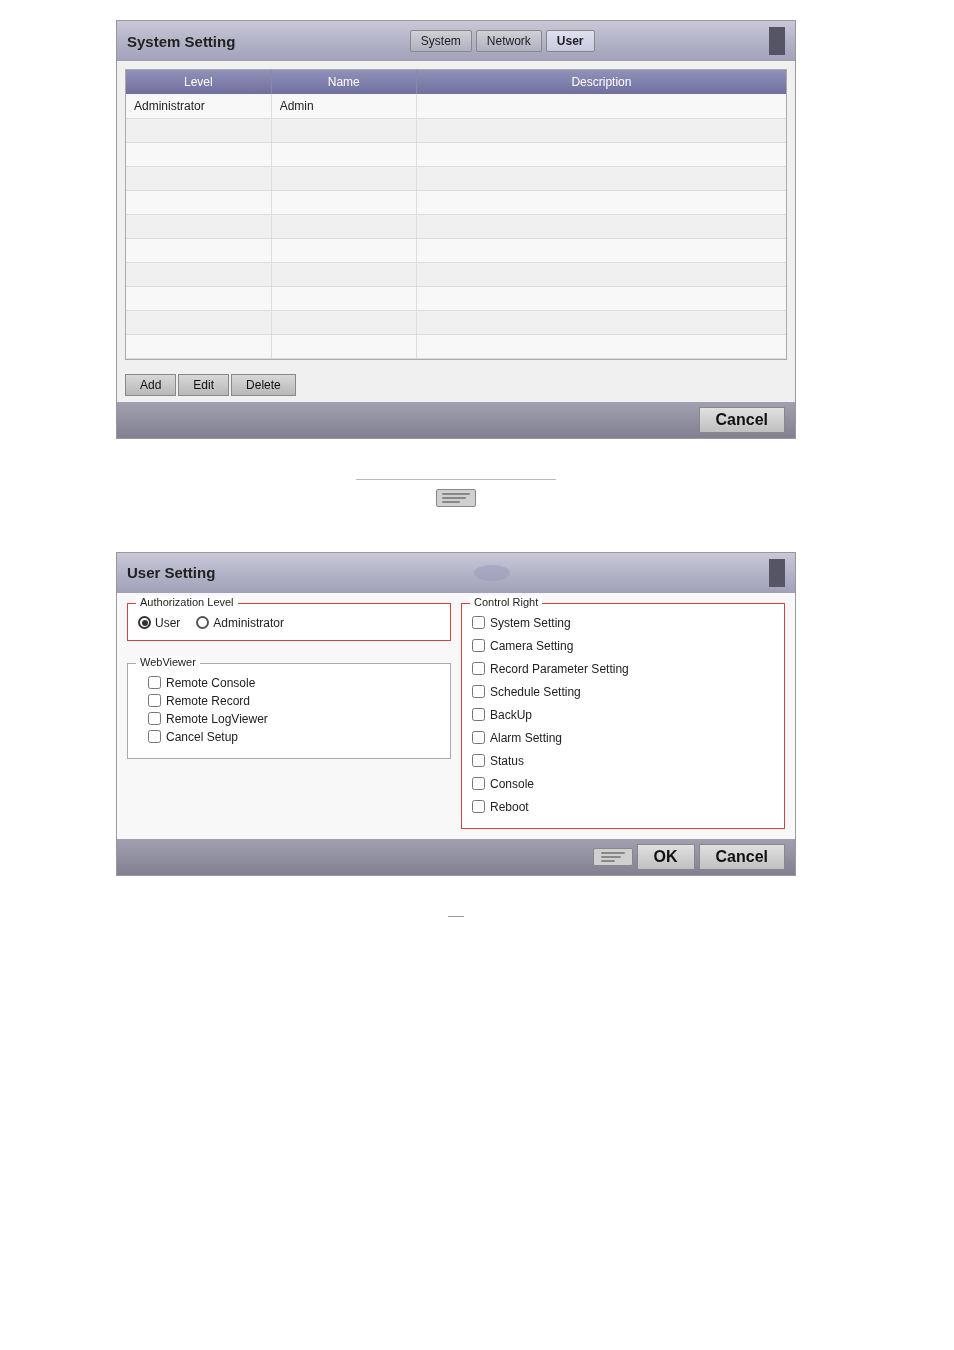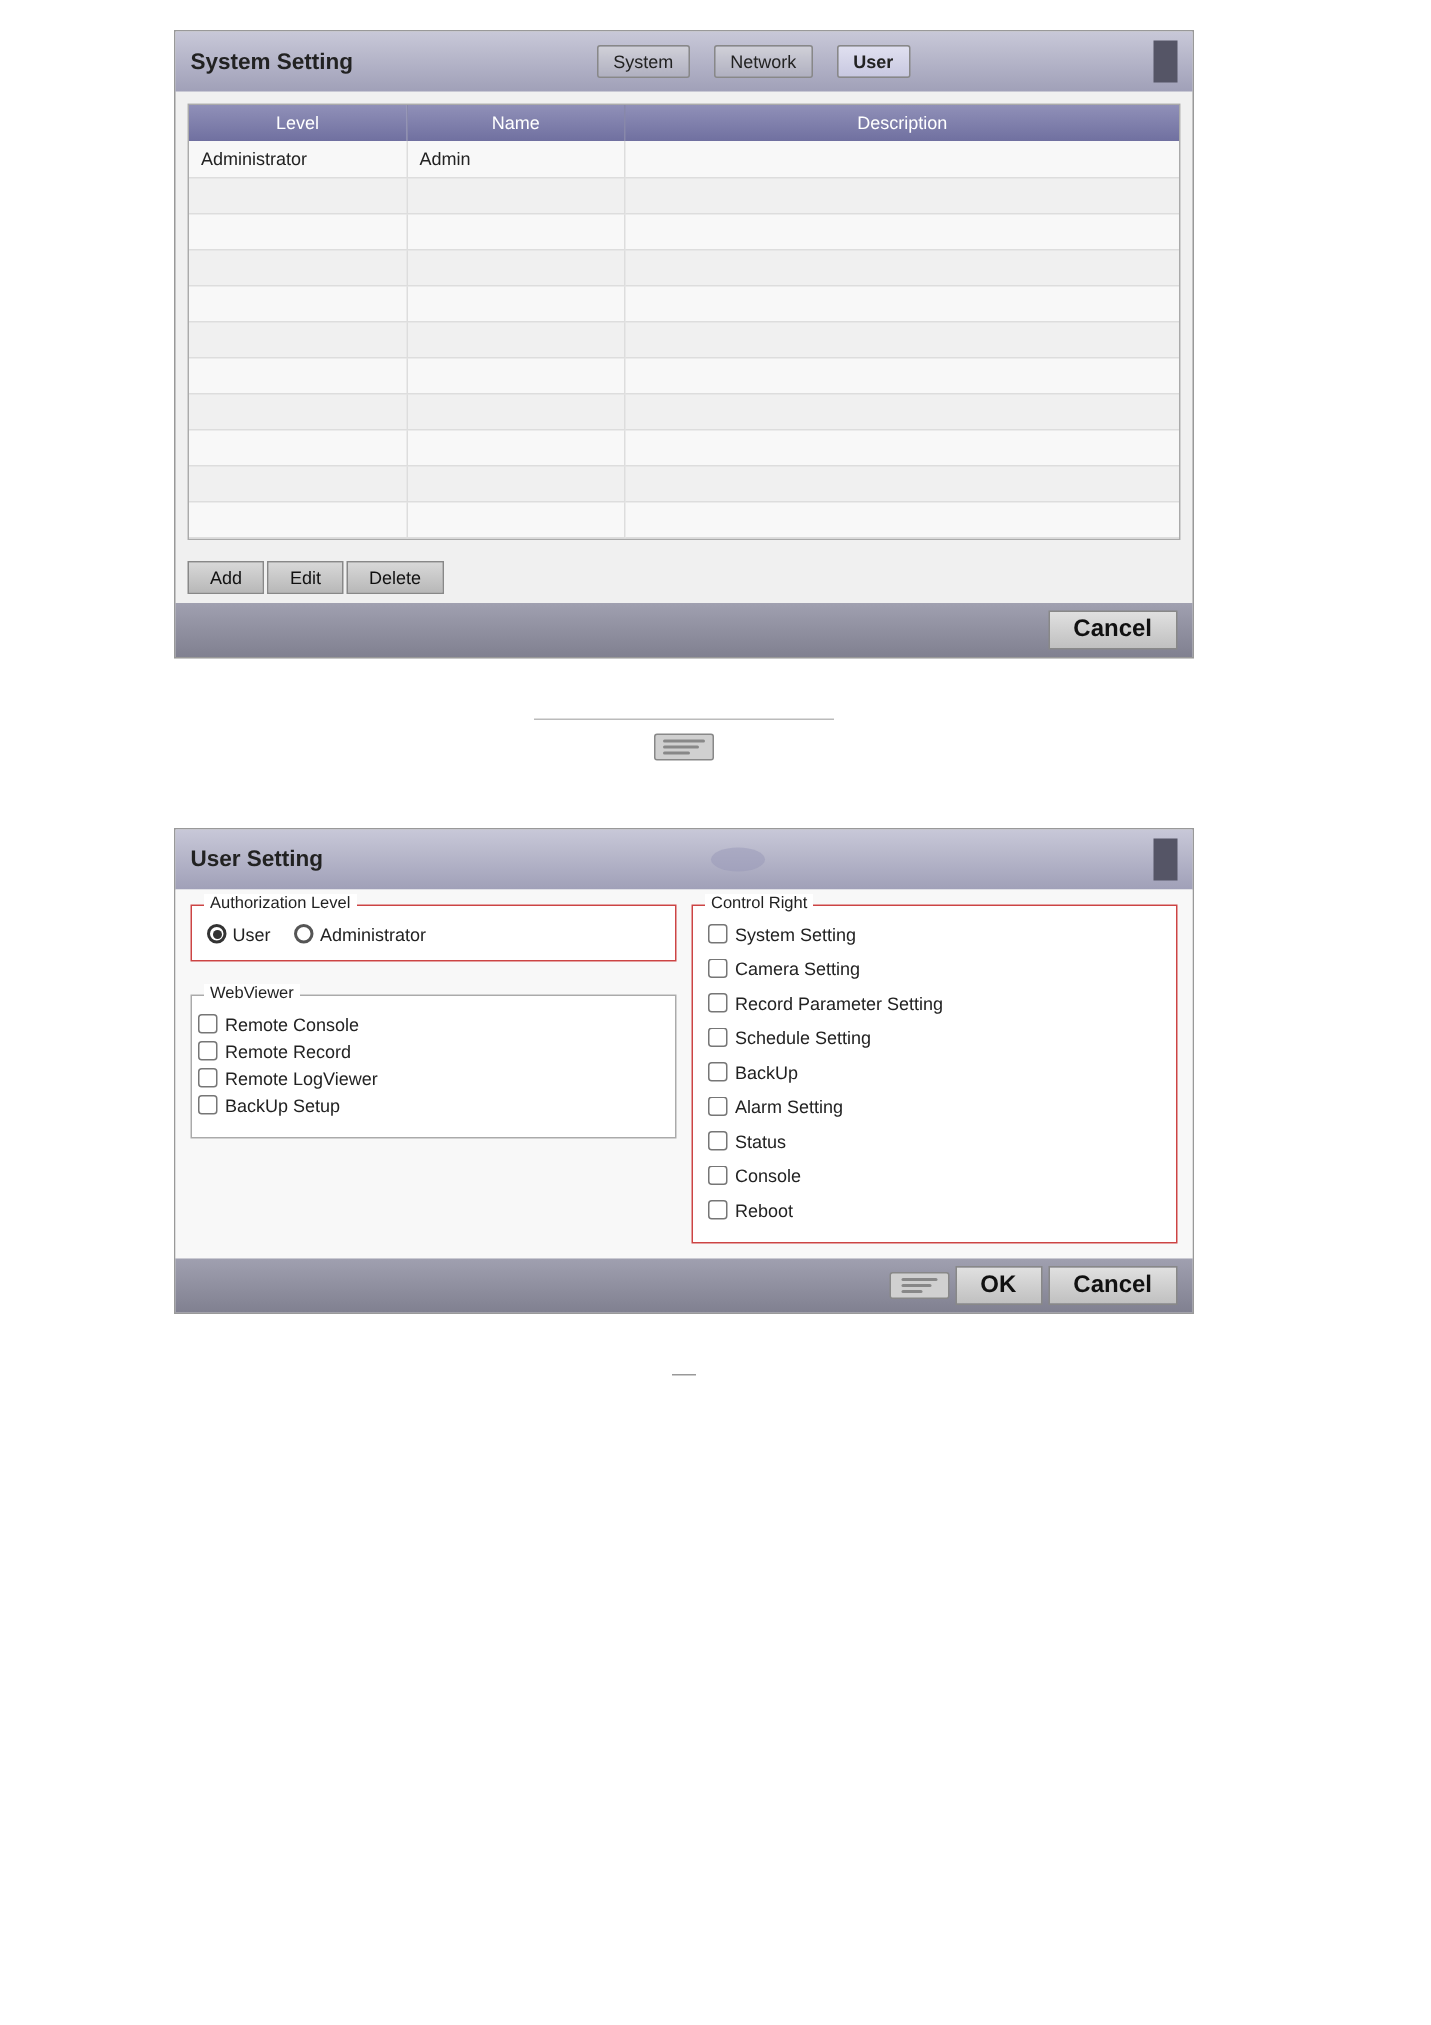--- a/index.html
+++ b/index.html
@@ -37,21 +37,21 @@
     }
 
     .panel-title {
       font-size: 15px;
       font-weight: bold;
       color: #222;
     }
 
     .panel-tabs {
       display: flex;
-      gap: 16px;
+      gap: 4px;
       align-items: center;
     }
 
     .panel-tab {
       background: linear-gradient(to bottom, #d0d0d8 0%, #b0b0c0 100%);
       border: 1px solid #888;
       padding: 3px 10px;
       font-size: 12px;
       color: #222;
       cursor: pointer;
@@ -203,21 +203,21 @@
       left: 8px;
       background: #fff;
       padding: 0 4px;
       font-size: 11px;
       color: #222;
       font-weight: normal;
     }
 
     .fieldset-box-gray {
       border: 1px solid #aaa;
-      padding: 8px 10px 10px 4px;
+      padding: 8px 10px 10px 20px;
       position: relative;
       background: #fff;
     }
 
     .fieldset-label-gray {
       position: absolute;
       top: -8px;
       left: 8px;
       background: #fff;
       padding: 0 4px;
@@ -517,21 +517,21 @@
             <div class="checkbox-item">
               <input type="checkbox" style="">
               <span>Remote Record</span>
             </div>
             <div class="checkbox-item">
               <input type="checkbox" style="">
               <span>Remote LogViewer</span>
             </div>
             <div class="checkbox-item">
               <input type="checkbox" style="">
-              <span>BackUp Setup</span>
+              <span>Cancel Setup</span>
             </div>
           </div>
         </div>
 
       </div>
 
       <div class="right-column">
         <div class="right-fieldset">
           <span class="right-fieldset-label">Control Right</span>
           <div class="control-right-items">

